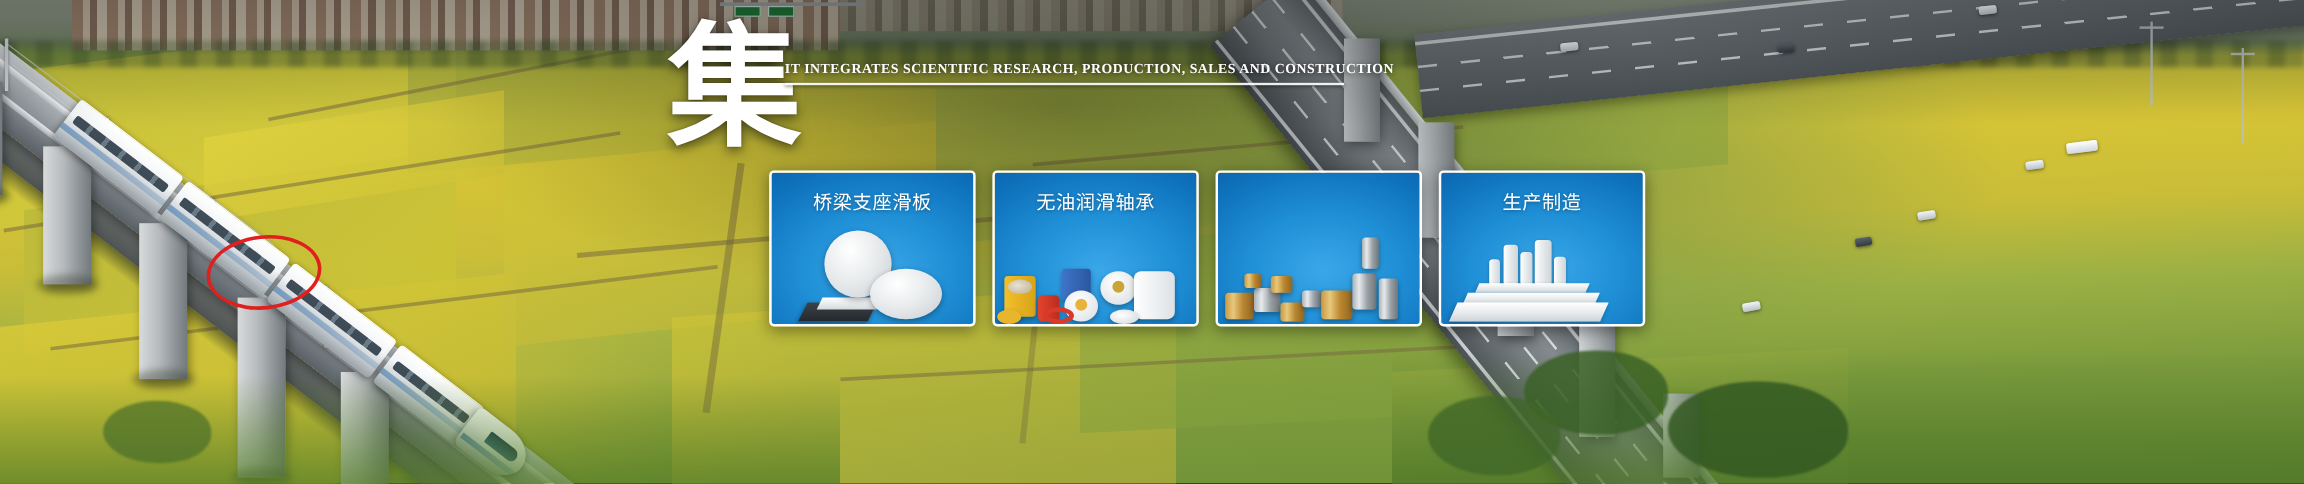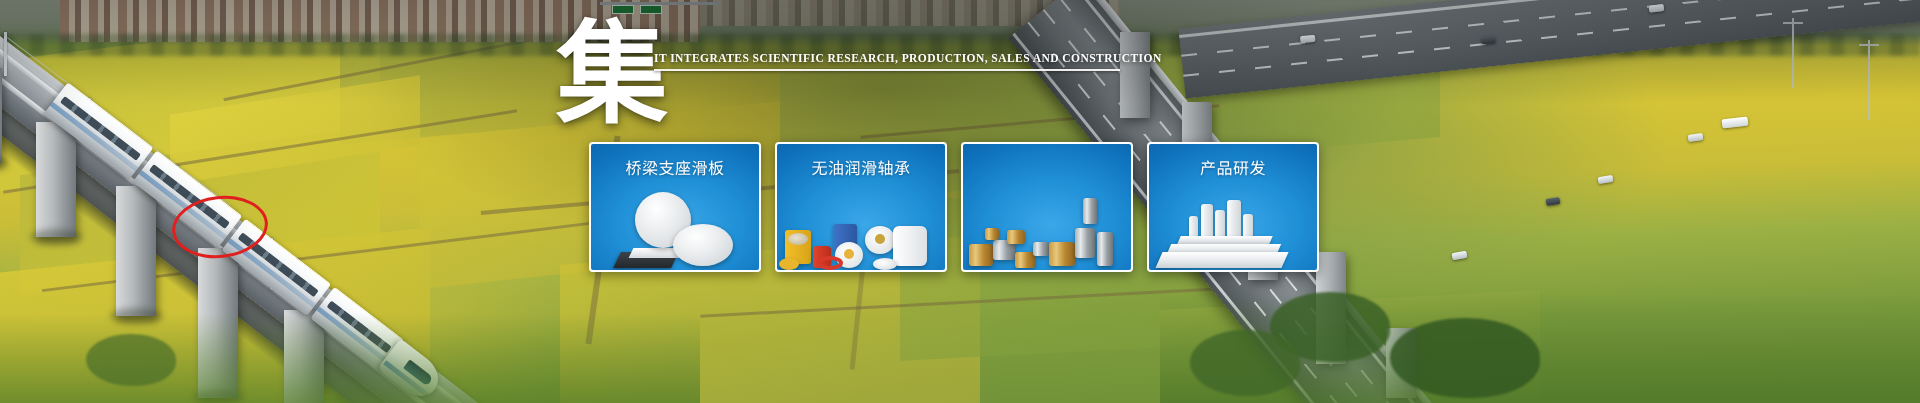--- a/index.html
+++ b/index.html
@@ -257,21 +257,21 @@
   .rule { margin-top:5px; width:466px; height:2px; background:rgba(255,255,255,.9); box-shadow:0 1px 3px rgba(0,0,0,.5); }
   .cn-line {
     margin-top:6px;
     font-size:26px; letter-spacing:1px; color:#ffffff; font-weight:500;
     font-family:"DejaVu Sans","Liberation Sans",sans-serif;
     white-space:nowrap;
     text-shadow:0 2px 7px rgba(0,0,0,.65);
   }
 
   
-  .cards { position:absolute; left:589px; top:142px; display:flex; gap:14px;border-radius:25px; }
+  .cards { position:absolute; left:641px; top:142px; display:flex; gap:14px;border-radius:25px; }
   .card {
     position:relative; width:172px; height:130px;
     border:2px solid #ffffff; border-radius:4px; overflow:hidden;
     background:
       radial-gradient(ellipse 150px 110px at 52% 64%, #3aa7e8 0%, #1f8fd6 42%, #0f72bd 78%, #0a63ab 100%);
     box-shadow:0 3px 12px rgba(0,0,0,.4);
   }
   .card-title {
     position:relative; z-index:3; text-align:center; padding-top:11px;
     font-size:16px; color:#ffffff; font-weight:500; letter-spacing:.5px;
@@ -481,21 +481,21 @@
         <div class="bush bz b5"></div>
         <div class="bush sv b6"></div>
         <div class="bush sv b7"></div>
         <div class="bush bz b8"></div>
         <div class="bush sv b9"></div>
         <div class="bush bz b10"></div>
       </div>
     </div>
 
     <div class="card">
-      <div class="card-title">产品研发</div>
+      <div class="card-title">生产制造</div>
       <div class="prod">
         <div class="rod rd5"></div>
         <div class="rod rd1"></div>
         <div class="rod rd2"></div>
         <div class="rod rd3"></div>
         <div class="rod rd4"></div>
         <div class="slab s3"></div>
         <div class="slab s2"></div>
         <div class="slab s1"></div>
       </div>

